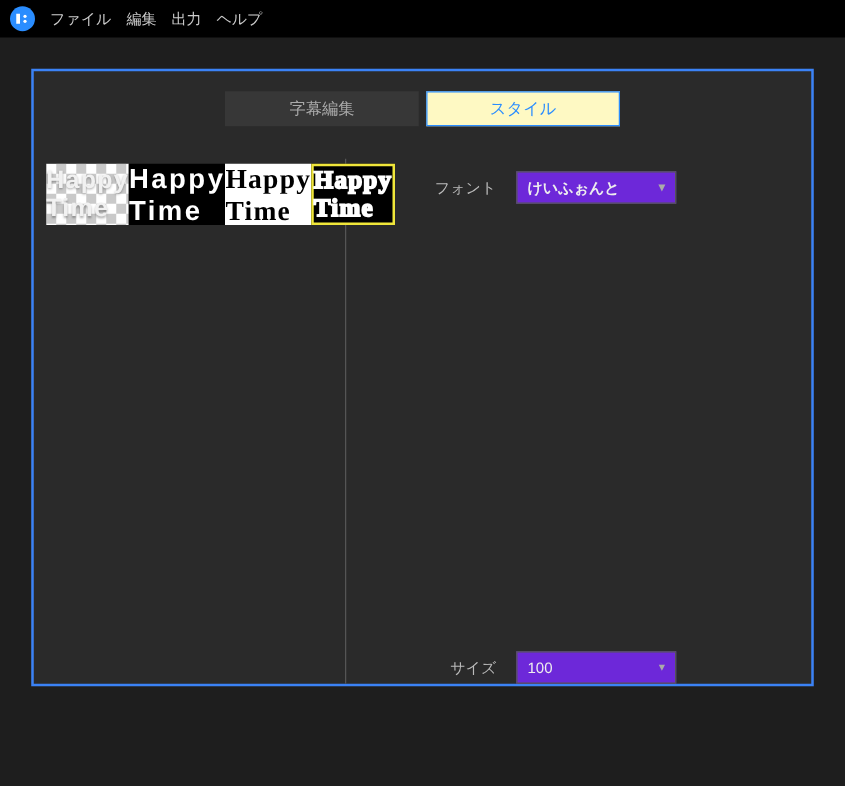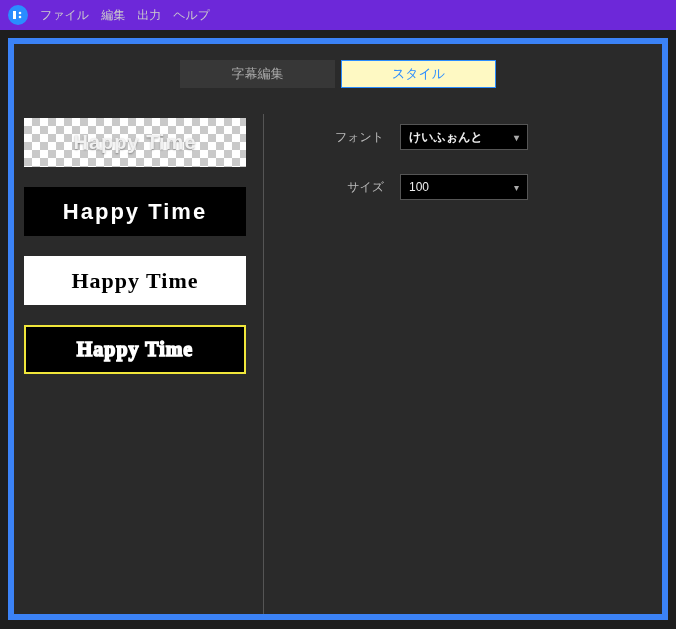--- a/index.html
+++ b/index.html
@@ -10,34 +10,34 @@
     color: #b0b0b0;
     font-size: 12px;
     overflow: hidden;
   }
   .menubar {
     height: 30px;
     display: flex;
     align-items: center;
     padding: 0 8px;
     gap: 12px;
-    background: #6d28d9;
+    background: #000000;
   }
   .app-icon {
     width: 20px; height: 20px;
     border-radius: 50%;
     background: #2a8dff;
     display: flex; align-items: center; justify-content: center;
     color: #fff; font-weight: bold; font-size: 11px;
   }
   .menu-item { color: #ccc; cursor: pointer; font-size: 12px; }
   .dialog {
-    margin: 8px;
-    border: 6px solid #3b82f6;
-    height: 582px;
+    margin: 25px;
+    border: 2px solid #3b82f6;
+    height: 494px;
     background: #2a2a2a;
     display: flex;
     flex-direction: column;
   }
   .tabs {
     display: flex;
     justify-content: center;
     gap: 6px;
     padding: 16px 0;
   }
@@ -56,21 +56,21 @@
   }
   .content {
     flex: 1;
     display: flex;
     padding: 10px 10px 0 10px;
   }
   .presets {
     width: 240px;
     border-right: 1px solid #555;
     padding-right: 12px;
-    display: flex; flex-direction: column; gap: 20px;
+    display: flex; flex-direction: row; 
     padding-top: 4px;
   }
   .preset {
     width: 222px; height: 49px;
     display: flex; align-items: center; justify-content: center;
     cursor: pointer;
     font-size: 20px;
     letter-spacing: 1px;
   }
   .preset.checker {
@@ -97,30 +97,30 @@
     background: #000;
     border: 2px solid #f0e63a;
     color: #fff;
     font-family: "Georgia", serif;
     font-weight: 900; font-size: 20px;
     -webkit-text-stroke: 1.5px #fff;
   }
   .form {
     flex: 1;
     padding: 10px 20px 0 30px;
-    display: flex; flex-direction: column; gap: 24px;
+    display: flex; flex-direction: column;  justify-content: space-between;
   }
   .row {
     display: flex; align-items: center; gap: 16px;
   }
   .label {
     width: 90px; text-align: right; color: #bbb; font-size: 12px;
   }
   .select {
-    background: #000000; border: 1px solid #555;
+    background: #6d28d9; border: 1px solid #555;
     height: 26px; display: flex; align-items: center;
     justify-content: space-between;
     padding: 12px 8px; color: #eee; cursor: pointer;
     font-size: 12px;
   }
   .select.font { width: 128px; font-weight: 700; }
   .select.size { width: 128px; }
   .chev { font-size: 10px; color: #aaa; }
   .type-btns { display: flex; gap: 20px; padding-left: 4px;}
   .type-btn {

